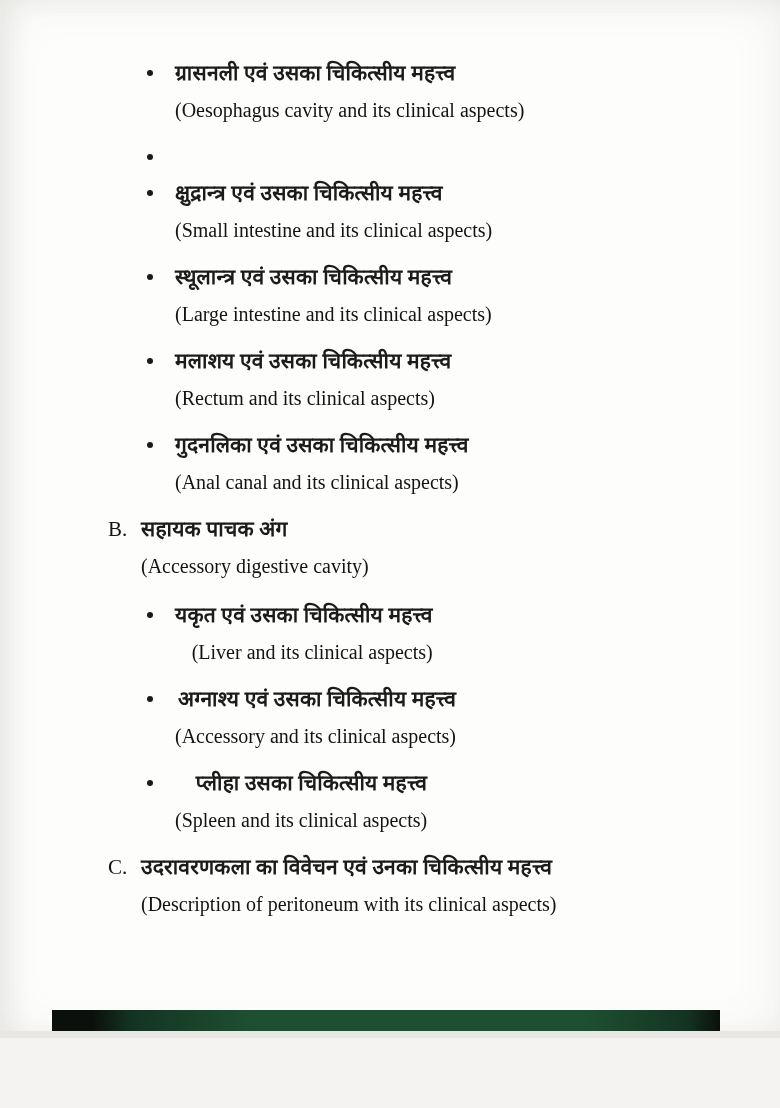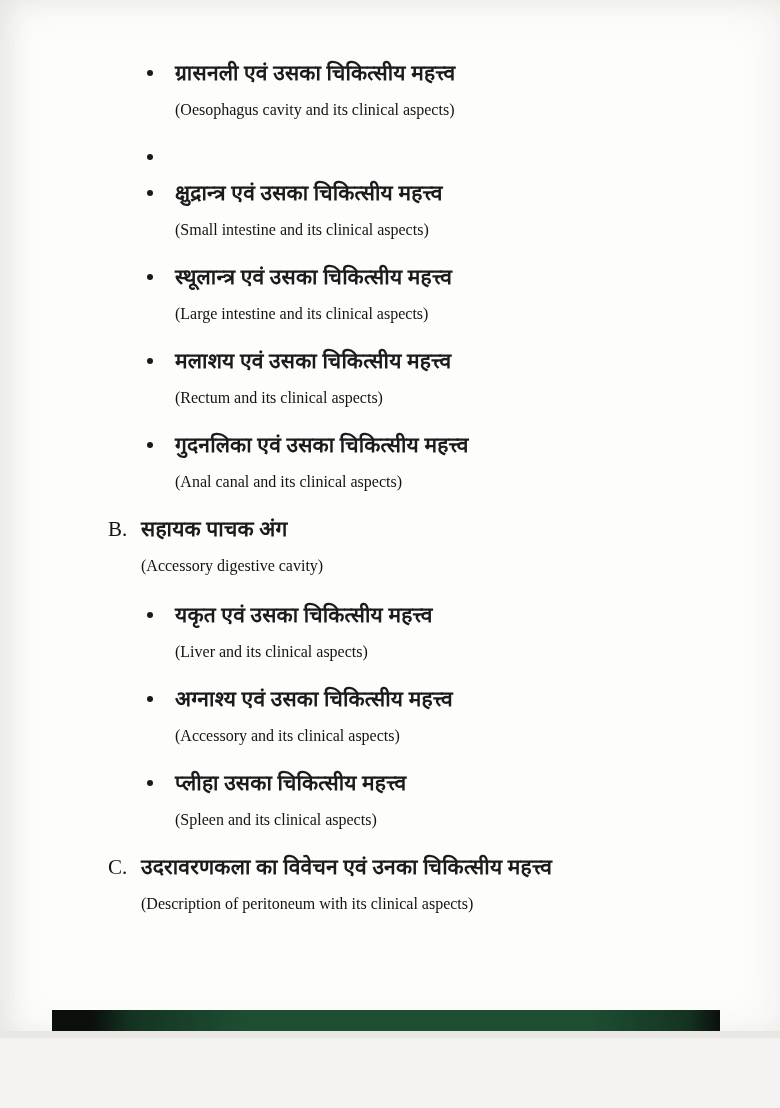--- a/index.html
+++ b/index.html
@@ -38,21 +38,21 @@
     margin: 12px 22px 0 0;
   }
   .hindi {
     font-size: 21px;
     font-weight: bold;
     line-height: 30px;
     color: #1b1b1b;
     letter-spacing: 0.2px;
   }
   .english {
-    font-size: 16px;
+    font-size: 20px;
     line-height: 28px;
     color: #131313;
     margin-top: 8px;
   }
   .letter-section {
     margin: 4px 0 16px 0;
   }
   .letter-row {
     display: flex;
     align-items: baseline;
@@ -62,20 +62,21 @@
     width: 33px;
     font-size: 21px;
     color: #141414;
   }
   .letter-section > .english {
     margin-left: 33px;
     margin-bottom: 20px;
   }
   .letter-section ul.bullets {
     margin-top: 2px;
+    text-align: right;
   }
   .footer-bar {
     position: absolute;
     left: 52px;
     top: 1010px;
     width: 668px;
     height: 21px;
     background: #1e4f33; 
   }
   .page-bottom-strip {

